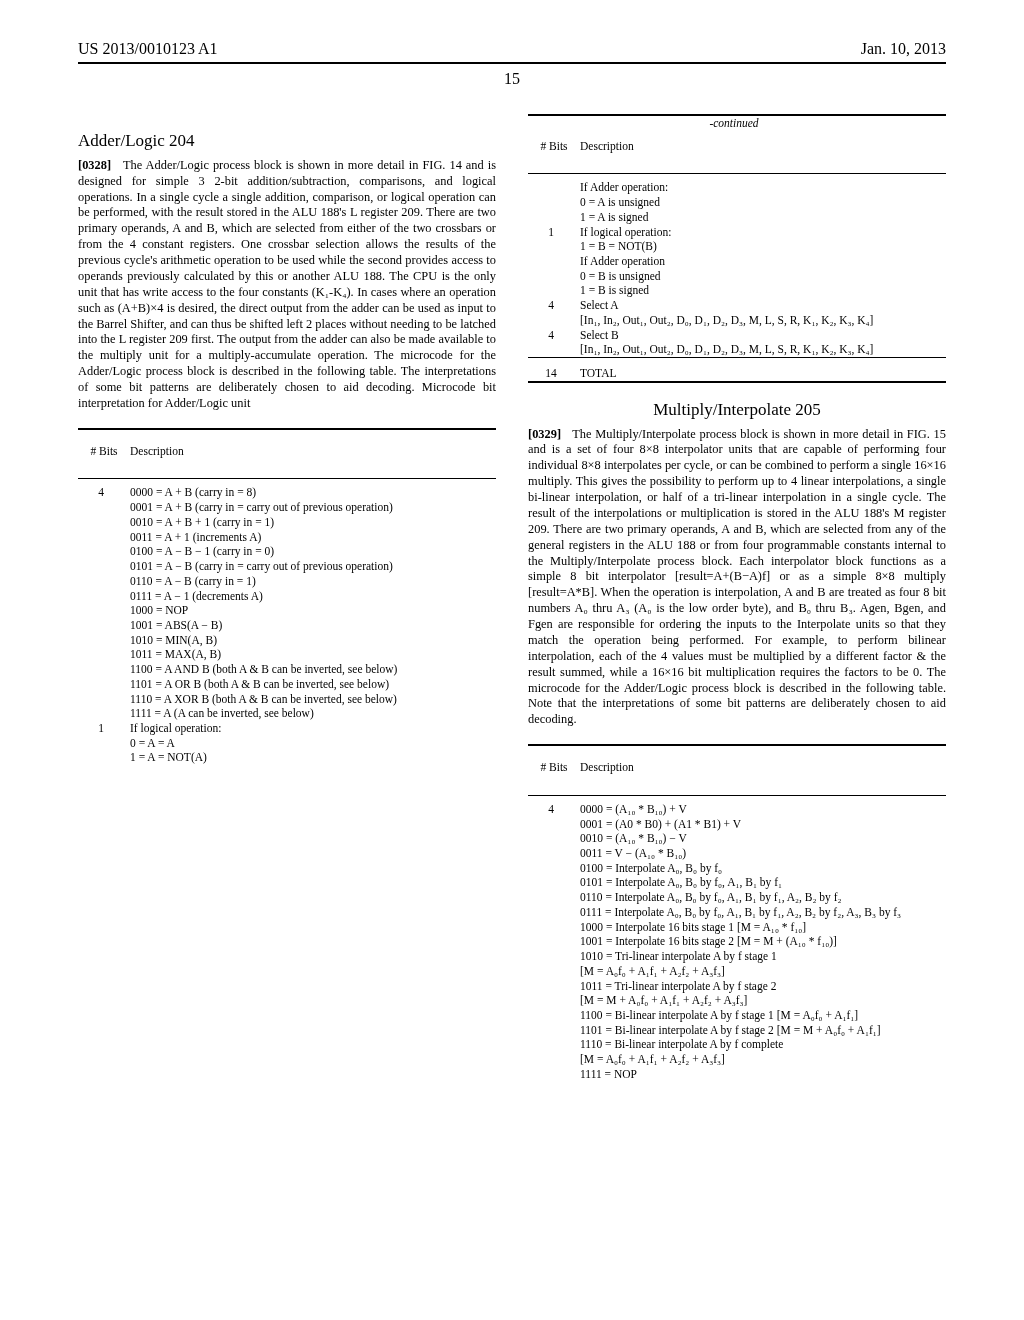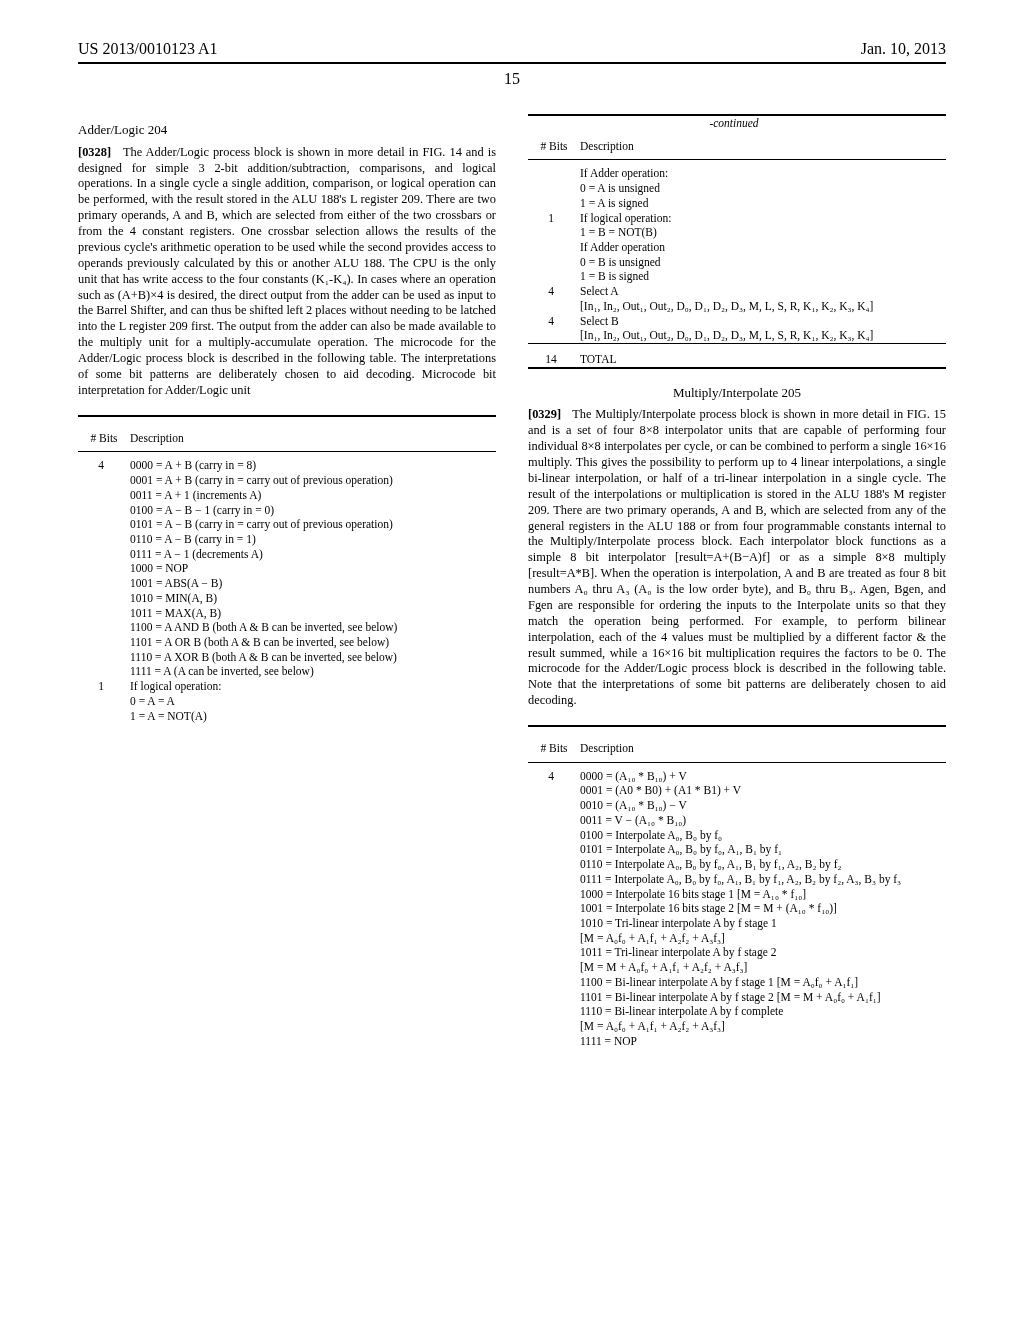--- a/index.html
+++ b/index.html
@@ -38,39 +38,39 @@
     display:flex;
     gap:32px;
     margin-top:50px;
   }
   .col{
     width:50%;
     font-size:12.4px;
     line-height:1.28;
   }
   .section-head{
-    font-size:13px;
-    margin:8px 0 6px 0;
+    font-size:17px;
+    margin:16px 0 6px 0;
   }
   .para{
     text-align:justify;
     margin:0 0 6px 0;
   }
   .tnum{font-weight:bold;margin-top:44px;}
   table.tbl{
     width:100%;
     border-collapse:collapse;
     font-size:11.5px;
     line-height:1.28;
     margin:16px 0 6px 0;
   }
   .tbl-top{border-top:2px solid #000;}
   .tbl-mid{border-top:1px solid #000;}
   .tbl-th{
-    padding:8px 0 6px 0;
+    padding:8px 0 20px 0;
     text-align:left;
     font-weight:normal;
   }
   .tbl td{
     vertical-align:top;
     padding:0 6px 0 0;
   }
   .bits{width:46px;text-align:center;}
   .cont{
     text-align:center;
@@ -116,20 +116,24 @@
             <tr>
               <td class="bits">4</td>
               <td>0000 = A + B (carry in = 8)</td>
             </tr>
             <tr>
               <td class="bits"></td>
               <td>0001 = A + B (carry in = carry out of previous operation)</td>
             </tr>
             <tr>
               <td class="bits"></td>
+              <td>0010 = A + B + 1 (carry in = 1)</td>
+            </tr>
+            <tr>
+              <td class="bits"></td>
               <td>0011 = A + 1 (increments A)</td>
             </tr>
             <tr>
               <td class="bits"></td>
               <td>0100 = A − B − 1 (carry in = 0)</td>
             </tr>
             <tr>
               <td class="bits"></td>
               <td>0101 = A − B (carry in = carry out of previous operation)</td>
             </tr>

